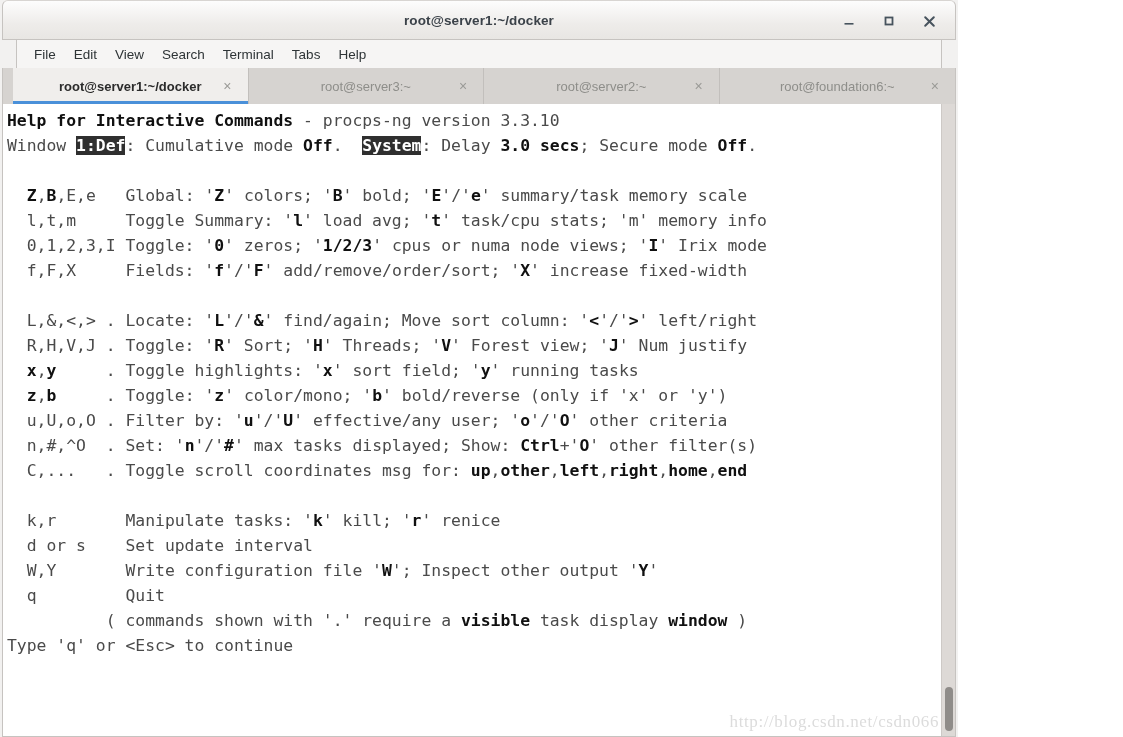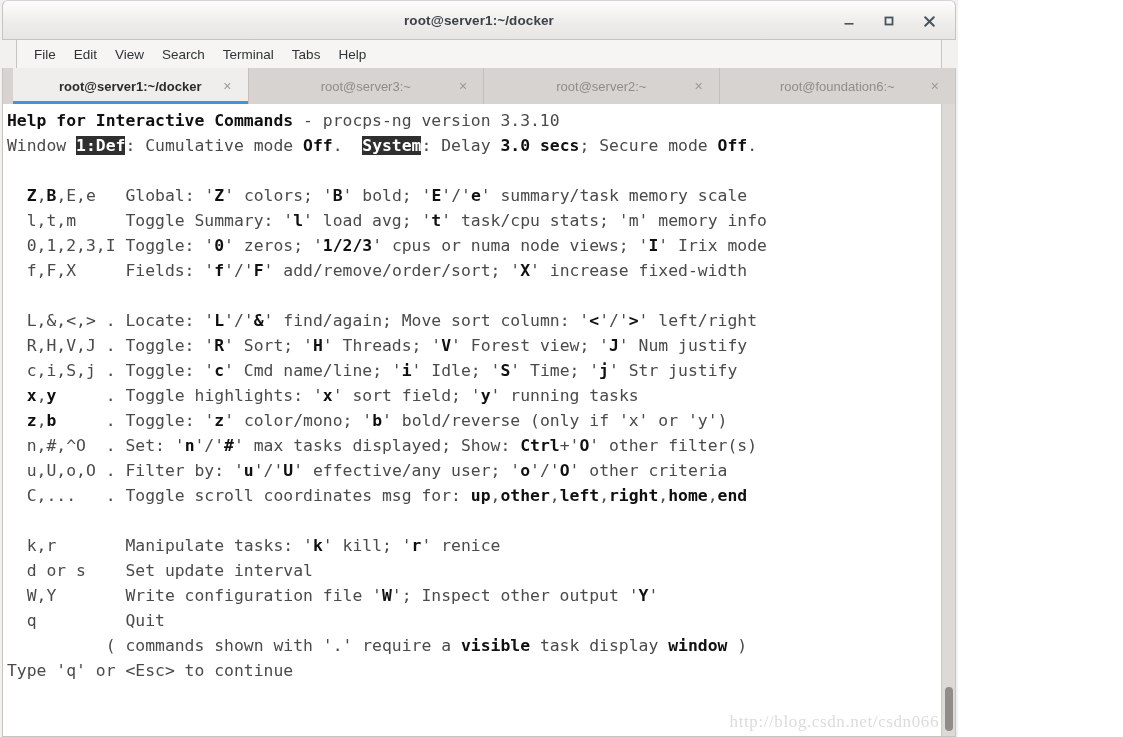--- a/index.html
+++ b/index.html
@@ -261,25 +261,24 @@
         <div class="termline"><b>Help for Interactive Commands</b> - procps-ng version 3.3.10</div>
         <div class="termline">Window <span class="rev">1:Def</span>: Cumulative mode <b>Off</b>.  <span class="rev">System</span>: Delay <b>3.0 secs</b>; Secure mode <b>Off</b>.</div>
         <div class="termline">&nbsp;</div>
         <div class="termline">  <b>Z</b>,<b>B</b>,E,e   Global: '<b>Z</b>' colors; '<b>B</b>' bold; '<b>E</b>'/'<b>e</b>' summary/task memory scale</div>
         <div class="termline">  l,t,m     Toggle Summary: '<b>l</b>' load avg; '<b>t</b>' task/cpu stats; 'm' memory info</div>
         <div class="termline">  0,1,2,3,I Toggle: '<b>0</b>' zeros; '<b>1/2/3</b>' cpus or numa node views; '<b>I</b>' Irix mode</div>
         <div class="termline">  f,F,X     Fields: '<b>f</b>'/'<b>F</b>' add/remove/order/sort; '<b>X</b>' increase fixed-width</div>
         <div class="termline">&nbsp;</div>
         <div class="termline">  L,&amp;,&lt;,&gt; . Locate: '<b>L</b>'/'<b>&amp;</b>' find/again; Move sort column: '<b>&lt;</b>'/'<b>&gt;</b>' left/right</div>
         <div class="termline">  R,H,V,J . Toggle: '<b>R</b>' Sort; '<b>H</b>' Threads; '<b>V</b>' Forest view; '<b>J</b>' Num justify</div>
-        <div class="termline">  c,i,S,j . Toggle: '<b>c</b>' Cmd name/line; '<b>i</b>' Idle; '<b>S</b>' Time; '<b>j</b>' Str justify</div>
         <div class="termline">  <b>x</b>,<b>y</b>     . Toggle highlights: '<b>x</b>' sort field; '<b>y</b>' running tasks</div>
         <div class="termline">  <b>z</b>,<b>b</b>     . Toggle: '<b>z</b>' color/mono; '<b>b</b>' bold/reverse (only if 'x' or 'y')</div>
+        <div class="termline">  u,U,o,O . Filter by: '<b>u</b>'/'<b>U</b>' effective/any user; '<b>o</b>'/'<b>O</b>' other criteria</div>
         <div class="termline">  n,#,^O  . Set: '<b>n</b>'/'<b>#</b>' max tasks displayed; Show: <b>Ctrl</b>+'<b>O</b>' other filter(s)</div>
-        <div class="termline">  u,U,o,O . Filter by: '<b>u</b>'/'<b>U</b>' effective/any user; '<b>o</b>'/'<b>O</b>' other criteria</div>
         <div class="termline">  C,...   . Toggle scroll coordinates msg for: <b>up</b>,<b>other</b>,<b>left</b>,<b>right</b>,<b>home</b>,<b>end</b></div>
         <div class="termline">&nbsp;</div>
         <div class="termline">  k,r       Manipulate tasks: '<b>k</b>' kill; '<b>r</b>' renice</div>
         <div class="termline">  d or s    Set update interval</div>
         <div class="termline">  W,Y       Write configuration file '<b>W</b>'; Inspect other output '<b>Y</b>'</div>
         <div class="termline">  q         Quit</div>
         <div class="termline">          ( commands shown with '.' require a <b>visible</b> task display <b>window</b> )</div>
         <div class="termline">Type 'q' or &lt;Esc&gt; to continue</div>
       </div>
     <div class="scrollbar">

